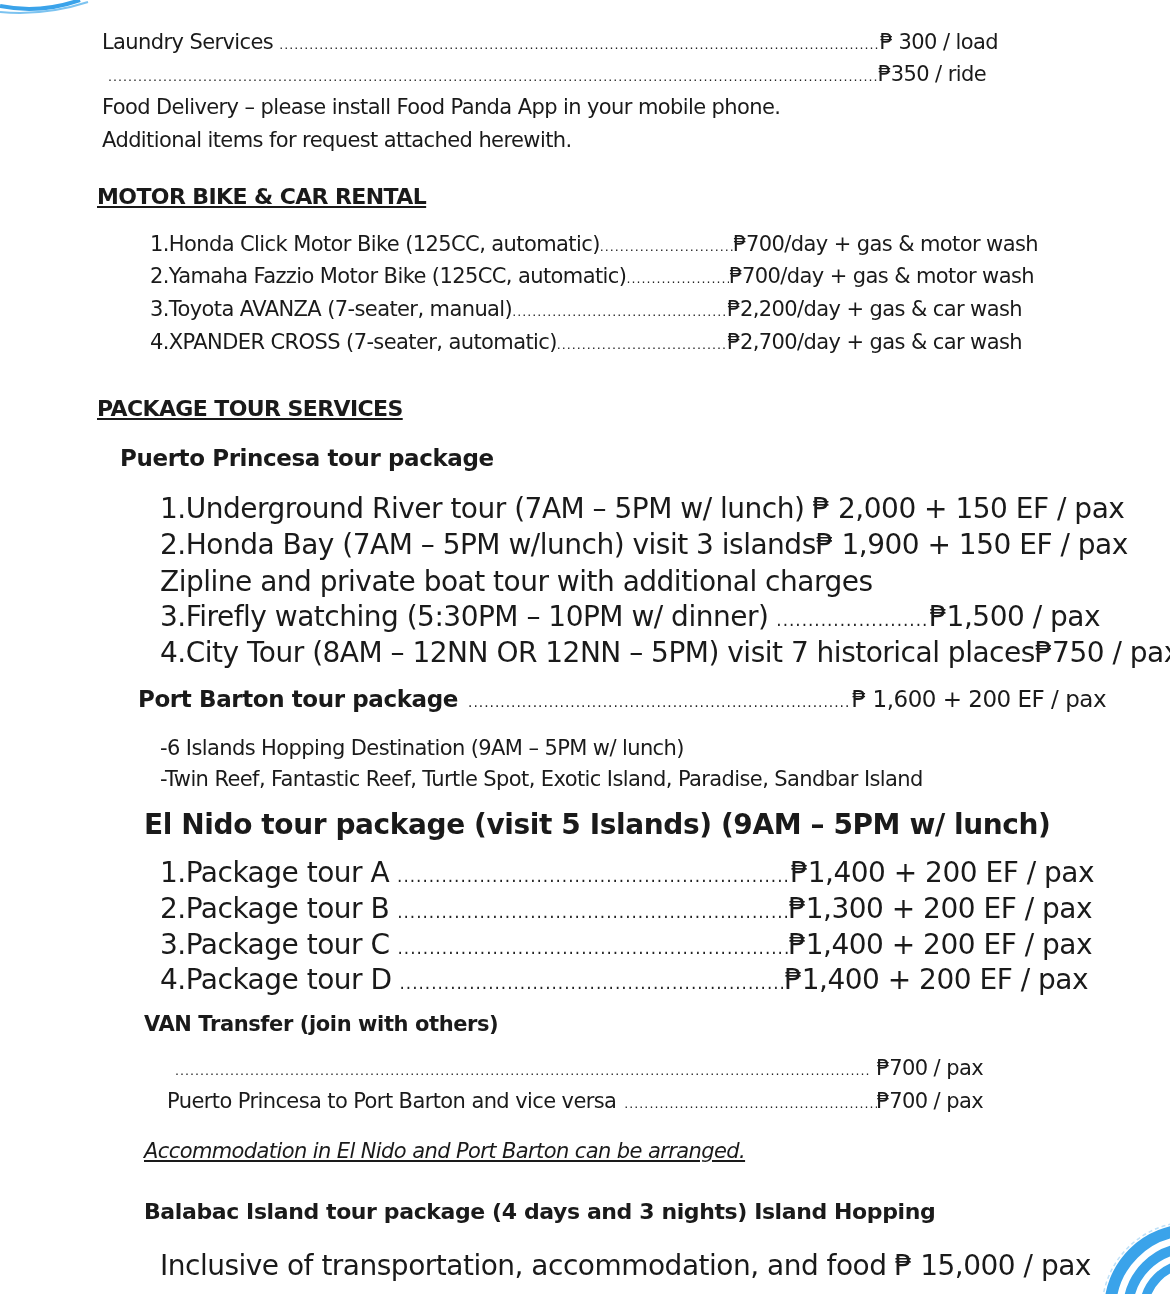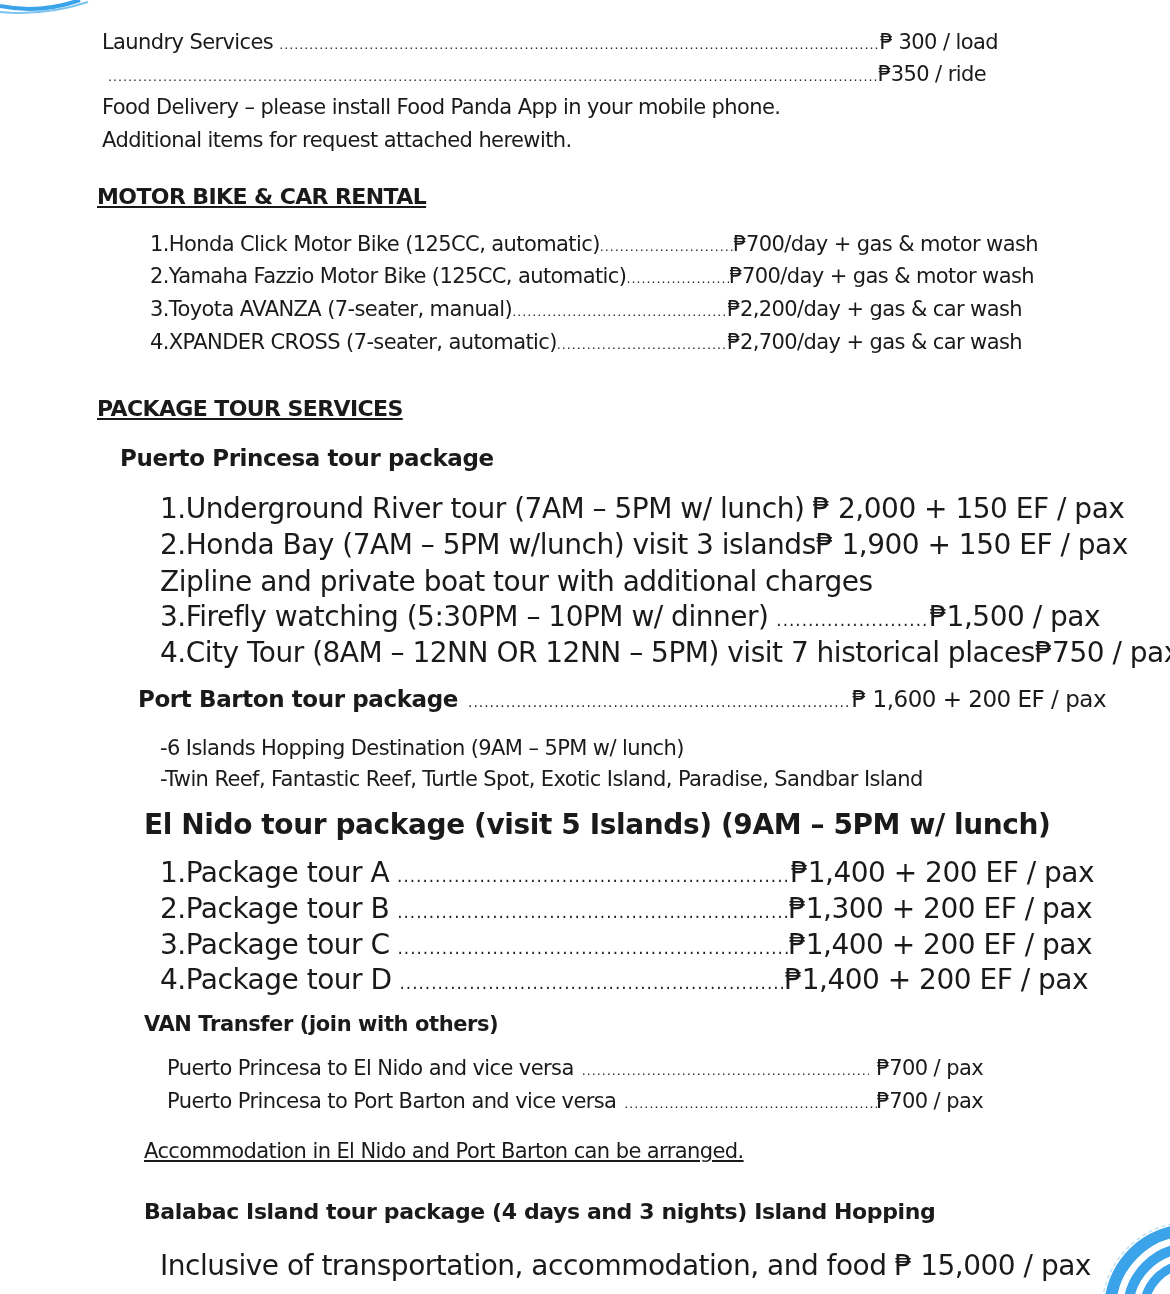--- a/index.html
+++ b/index.html
@@ -12,21 +12,21 @@
   .abs { position: absolute; white-space: nowrap; }
   .row { position: absolute; display: flex; align-items: baseline; white-space: nowrap; }
   .row .lbl { flex: 0 0 auto; }
   .row .dots { flex: 1 1 auto; overflow: hidden; letter-spacing: 1px; font-size: 0.6em; color:#222; }
   .row .dots::before { content: "........................................................................................................................................................................................................................................"; }
   .row .price { flex: 0 0 auto; }
   .s22 { font-size: 21px; letter-spacing: -0.6px; }
   .s23 { font-size: 28px; letter-spacing: -0.5px; }
   .h-sec { font-size: 22px; font-weight: bold; text-decoration: underline; letter-spacing: -0.6px; }
   .h-sub { font-size: 22px; font-weight: bold; letter-spacing: -0.4px; }
-  .u { text-decoration: underline; }
+  .u { text-decoration: underline; font-style: italic; }
   .num { display: inline-block; width: 46px; }
   .deco { position: absolute; }
 </style>
 </head>
 <body>
 
 <div class="page">
 
   <svg class="deco" style="left:0;top:0" width="90" height="16" viewBox="0 0 90 16">
     <path d="M0 6 Q40 14 80 0" stroke="#3aa3ea" stroke-width="4" fill="none"></path>
@@ -121,21 +121,20 @@
   </div>
   <div class="row s23" style="left:160px;top:963px;width:928px;">
     <span class="num">4.</span>
     <span class="lbl">Package tour D</span>
     <span class="dots" style="margin-left:8px"></span>
     <span class="price">₱1,400 + 200 EF / pax</span>
   </div>
 
   <div class="abs h-sub" style="left:144px;top:1012px;font-size:21px;">VAN Transfer (join with others)</div>
   <div class="row s22" style="left:167px;top:1056px;width:816px;">
-    <span class="lbl">Puerto Princesa to El Nido and vice versa</span>
     <span class="dots" style="margin:0 8px"></span>
     <span class="price">₱700 / pax</span>
   </div>
   <div class="row s22" style="left:167px;top:1089px;width:816px;">
     <span class="lbl">Puerto Princesa to Port Barton and vice versa</span>
     <span class="dots" style="margin-left:8px"></span>
     <span class="price">₱700 / pax</span>
   </div>
 
   <div class="abs s22 u" style="left:144px;top:1139px;">Accommodation in El Nido and Port Barton can be arranged.</div>

